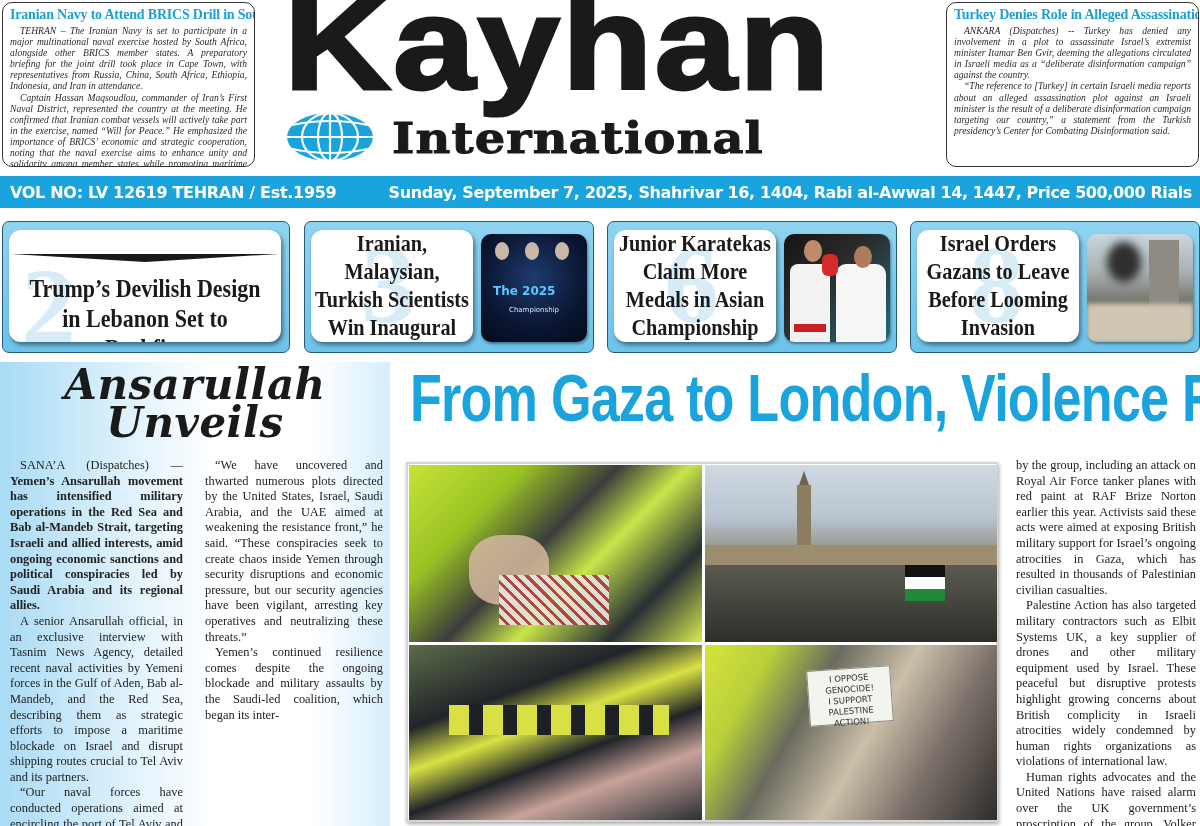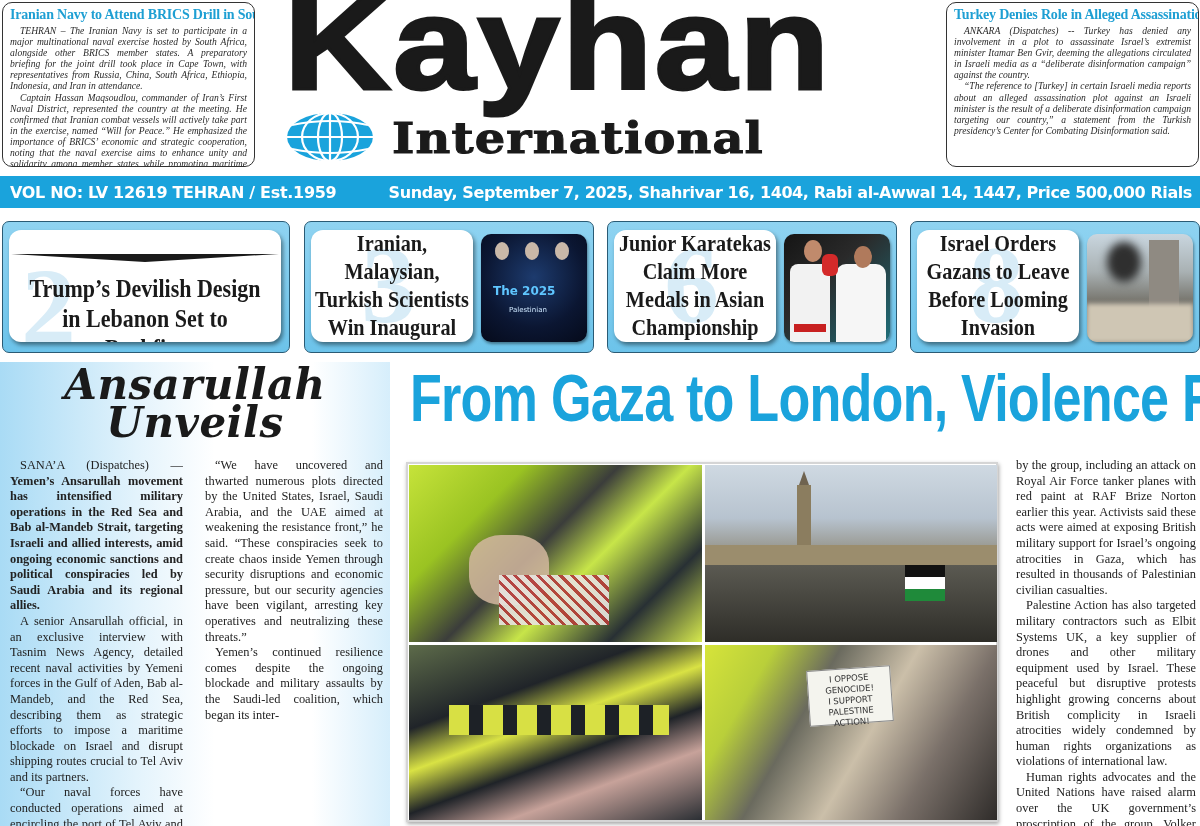--- a/index.html
+++ b/index.html
@@ -111,21 +111,21 @@
 <div class="teaser" style="left:304px; width:290px;">
   <div class="panel" style="left:6px; top:8px; width:162px; height:112px;">
     <div class="num" style="left:50px; top:0px;">3</div>
     <div class="headline" style="left:-12px; top:0px; width:186px;">Iranian, Malaysian, Turkish Scientists Win Inaugural Mustafa Young Scholar Award</div>
   </div>
   <div class="thumb" style="left:176px; top:12px; width:106px; height:108px; background: radial-gradient(circle at 50% 40%, #1d3b6e 0%, #0b1632 60%, #050a1a 100%);">
     <div style="position:absolute; left:14px; top:8px; width:14px; height:18px; border-radius:50%; background:#c9b8a8;"></div>
     <div style="position:absolute; left:44px; top:8px; width:14px; height:18px; border-radius:50%; background:#c9b8a8;"></div>
     <div style="position:absolute; left:74px; top:8px; width:14px; height:18px; border-radius:50%; background:#c9b8a8;"></div>
     <div style="position:absolute; left:12px; top:50px; font-family:'DejaVu Sans',sans-serif; font-weight:bold; font-size:12px; color:#5fc6ff;">The 2025</div>
-    <div style="position:absolute; left:28px; top:72px; font-family:'DejaVu Sans',sans-serif; font-size:7px; color:#cfe8ff;">Palestinian</div>
+    <div style="position:absolute; left:28px; top:72px; font-family:'DejaVu Sans',sans-serif; font-size:7px; color:#cfe8ff;">Championship</div>
   </div>
 </div>
 
 <div class="teaser" style="left:607px; width:290px;">
   <div class="panel" style="left:6px; top:8px; width:162px; height:112px;">
     <div class="num" style="left:50px; top:0px;">6</div>
     <div class="headline" style="left:-8px; top:0px; width:178px;">Junior Karatekas Claim More Medals in Asian Championship</div>
   </div>
   <div class="thumb" style="left:176px; top:12px; width:106px; height:108px; background: linear-gradient(135deg, #151515 0%, #2a2a2a 40%, #1e6e7a 100%);">
     <div style="position:absolute; left:6px; top:30px; width:40px; height:78px; background:#f2f2f2; border-radius:8px 8px 0 0;"></div>

